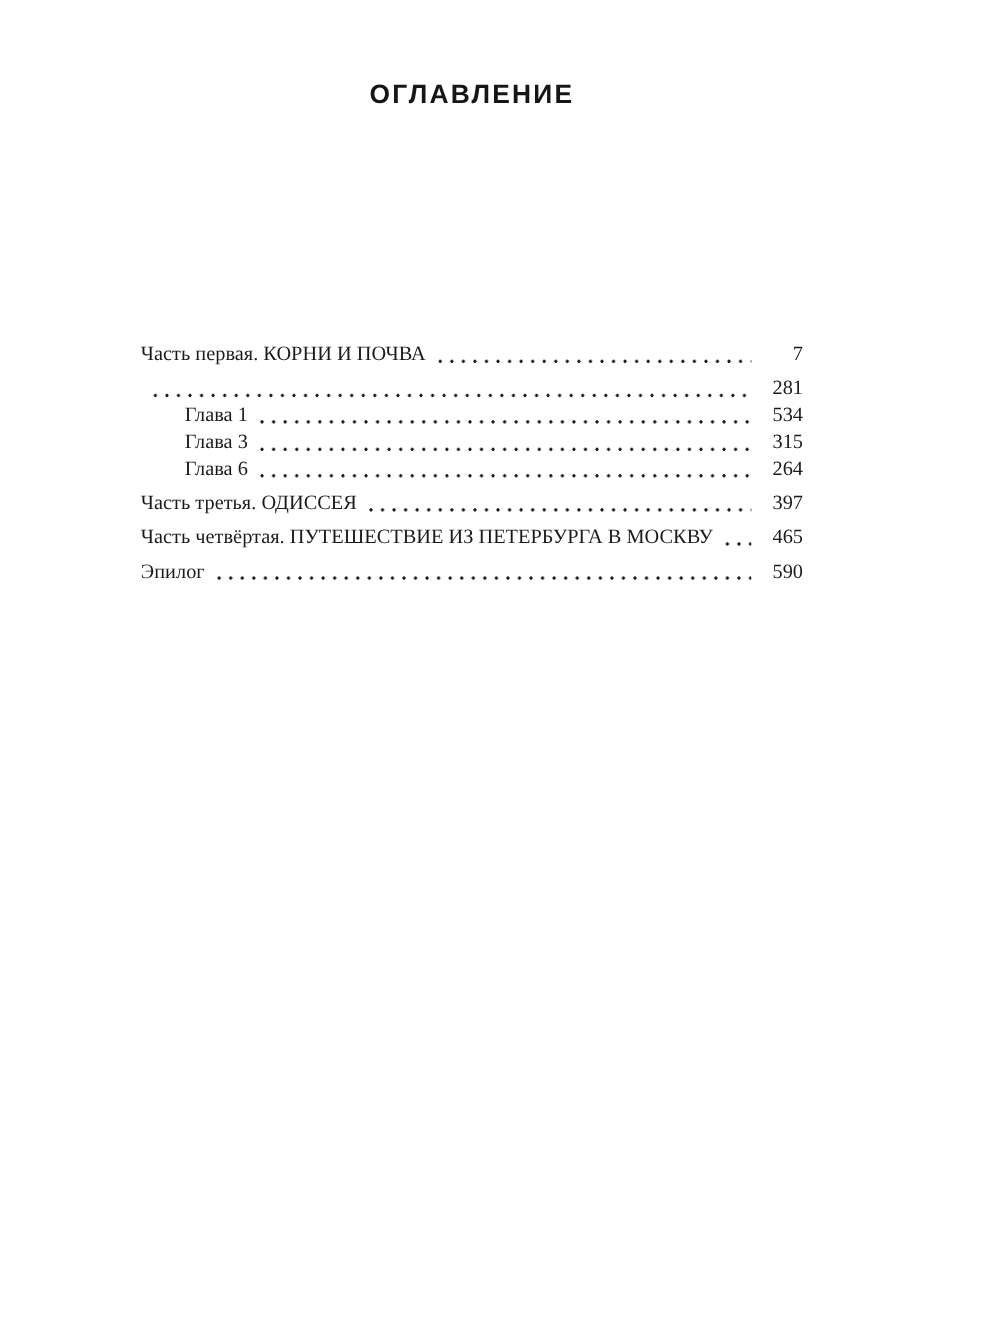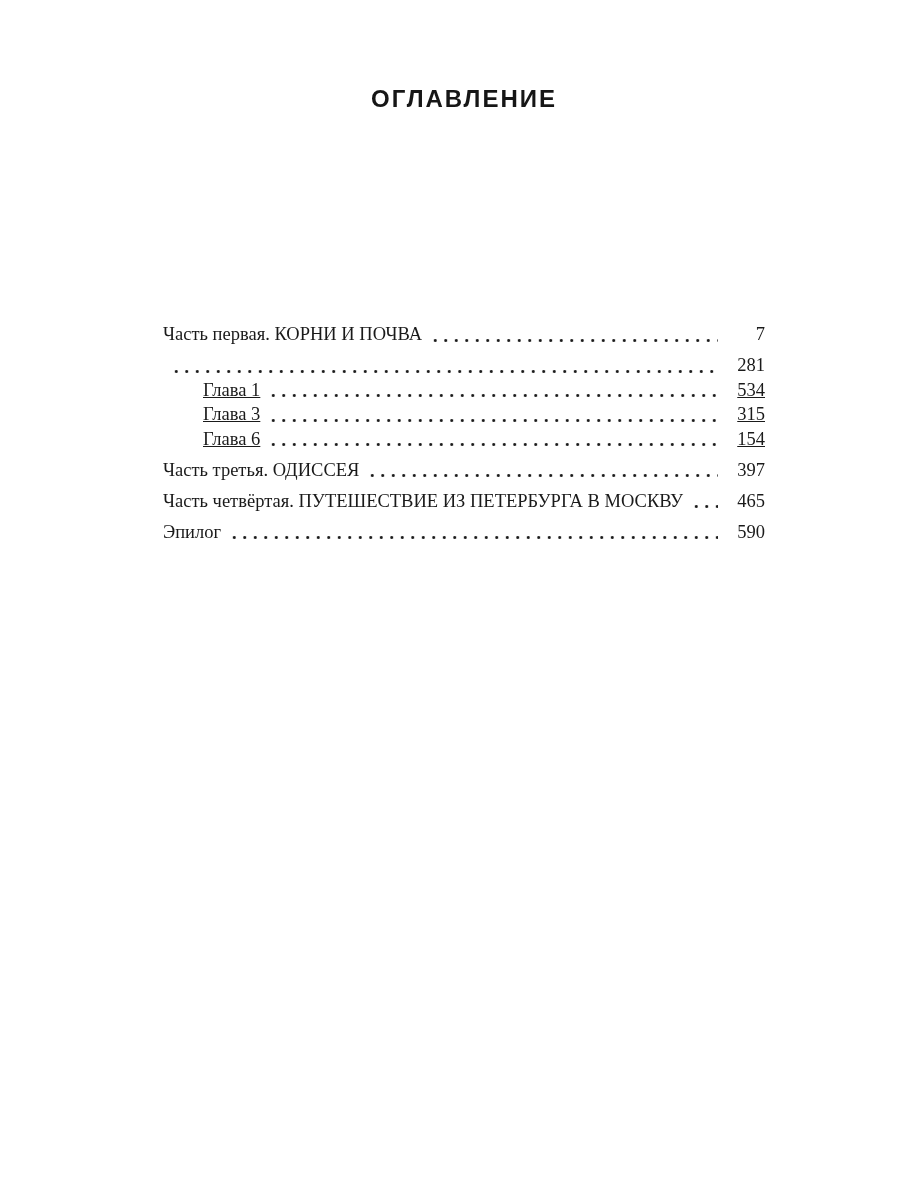--- a/index.html
+++ b/index.html
@@ -16,23 +16,22 @@
     overflow: hidden;
   }
   .book-page {
     position: absolute;
     inset: 0;
     background: #ffffff;
   }
   .content-column {
     position: absolute;
     left: 128px;
-    top: 84px;
+    top: 72px;
     width: 602px;
-    margin-left: 35px;
   }
   .toc-title {
     margin: 0;
     font-family: "Liberation Sans", sans-serif;
     font-size: 24px;
     font-weight: 700;
     letter-spacing: 2px;
     line-height: 30px;
     text-align: center;
     color: #161616;
@@ -43,21 +42,21 @@
   .toc-row {
     display: flex;
     align-items: flex-start;
     line-height: 24.5px;
     font-size: 18.5px;
     white-space: nowrap;
     position: relative;
   }
   .toc-row.level0 { margin-top: 6.5px; }
   .toc-row.level0:first-child { margin-top: 0; }
-  .toc-row.level1 { padding-left: 40px; text-decoration: underline; }
+  .toc-row.level1 { padding-left: 40px; }
   .toc-label {
     flex: 0 0 auto;
   }
   .toc-dots {
     flex: 1 1 0;
     min-width: 8px;
     align-self: stretch;
     position: relative;
     margin: 0 5px 0 8px;
   }
@@ -101,21 +100,21 @@
     <span class="toc-page">534</span>
   </div>
         <div class="toc-row level1">
     <span class="toc-label">Глава 3</span>
     <span class="toc-dots"></span>
     <span class="toc-page">315</span>
   </div>
         <div class="toc-row level1">
     <span class="toc-label">Глава 6</span>
     <span class="toc-dots"></span>
-    <span class="toc-page">154</span>
+    <span class="toc-page">264</span>
   </div>
         <div class="toc-row level0">
     <span class="toc-label">Часть третья. ОДИССЕЯ</span>
     <span class="toc-dots"></span>
     <span class="toc-page">397</span>
   </div>
         <div class="toc-row level0">
     <span class="toc-label">Часть четвёртая. ПУТЕШЕСТВИЕ ИЗ ПЕТЕРБУРГА В МОСКВУ</span>
     <span class="toc-dots"></span>
     <span class="toc-page">465</span>

